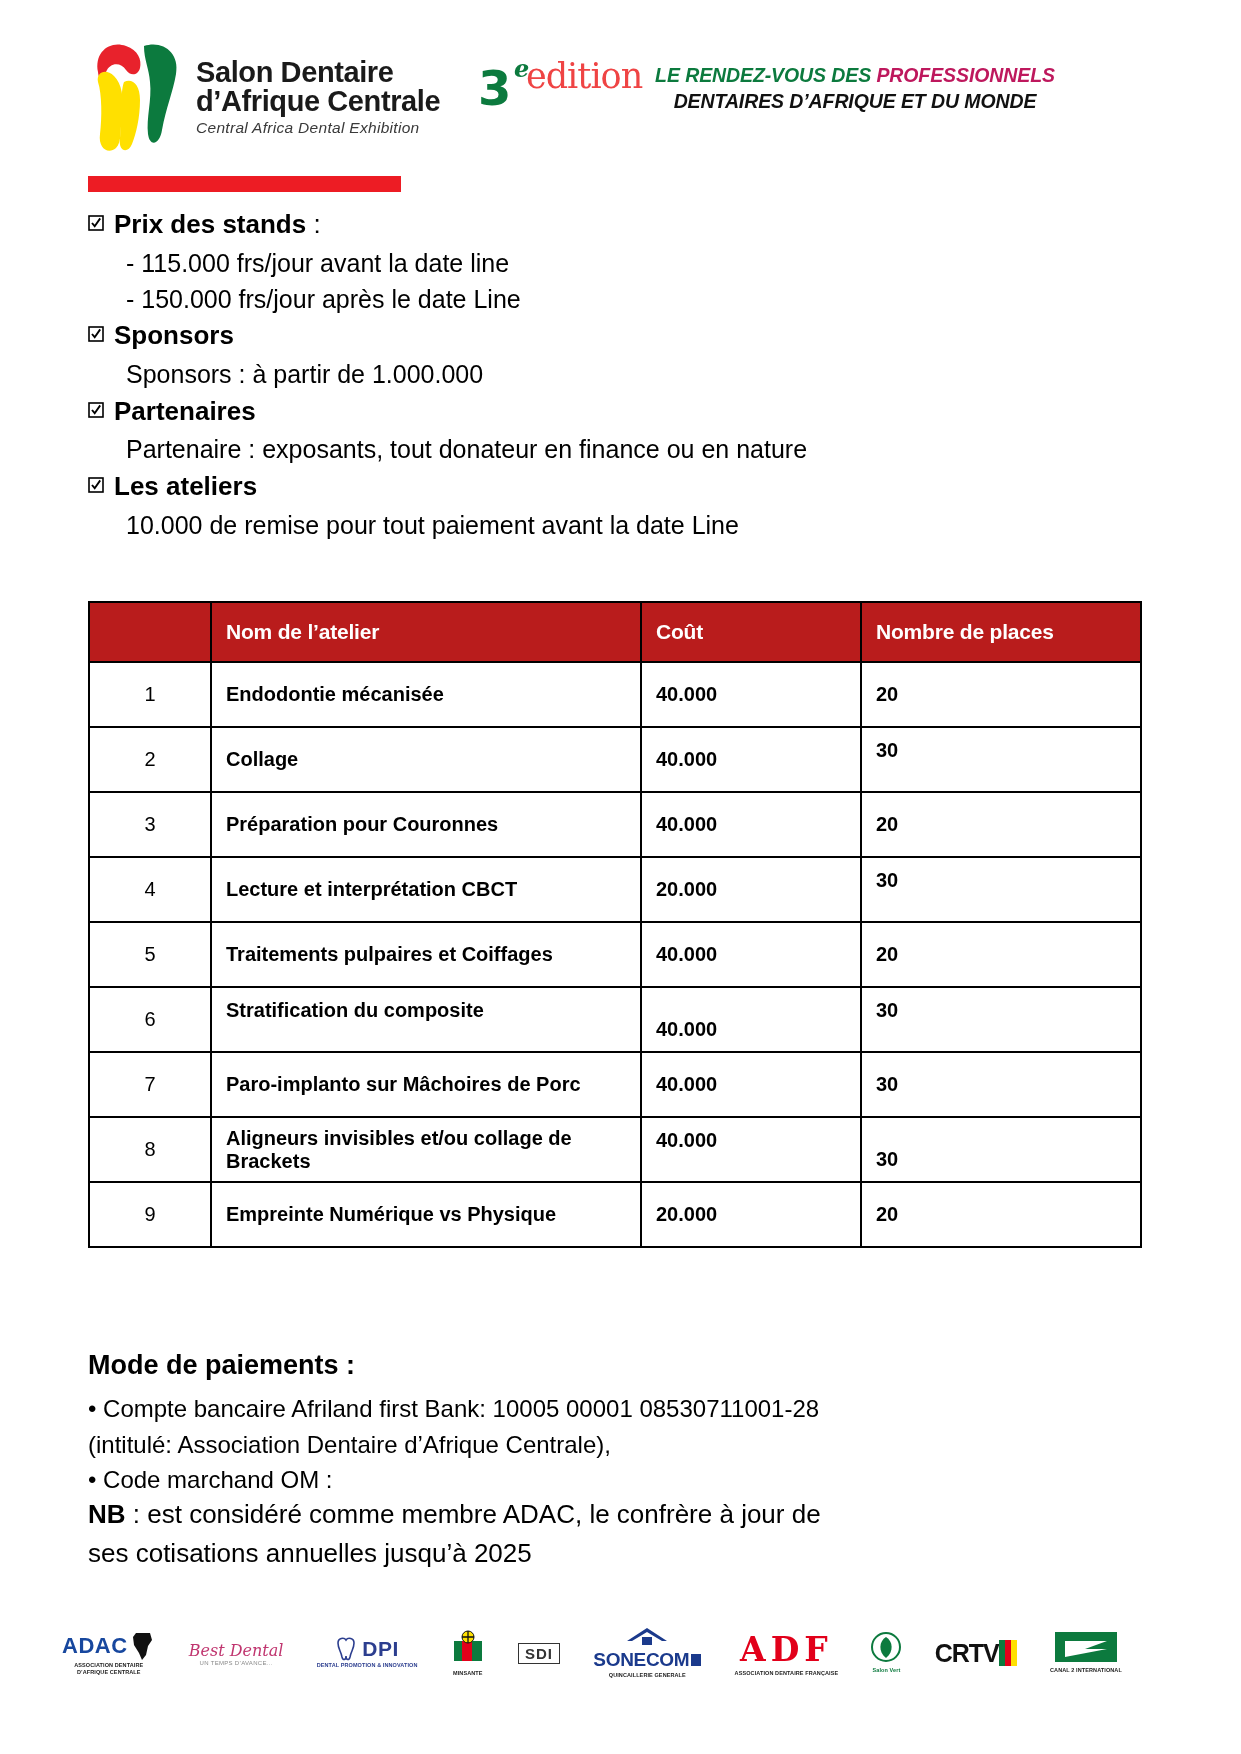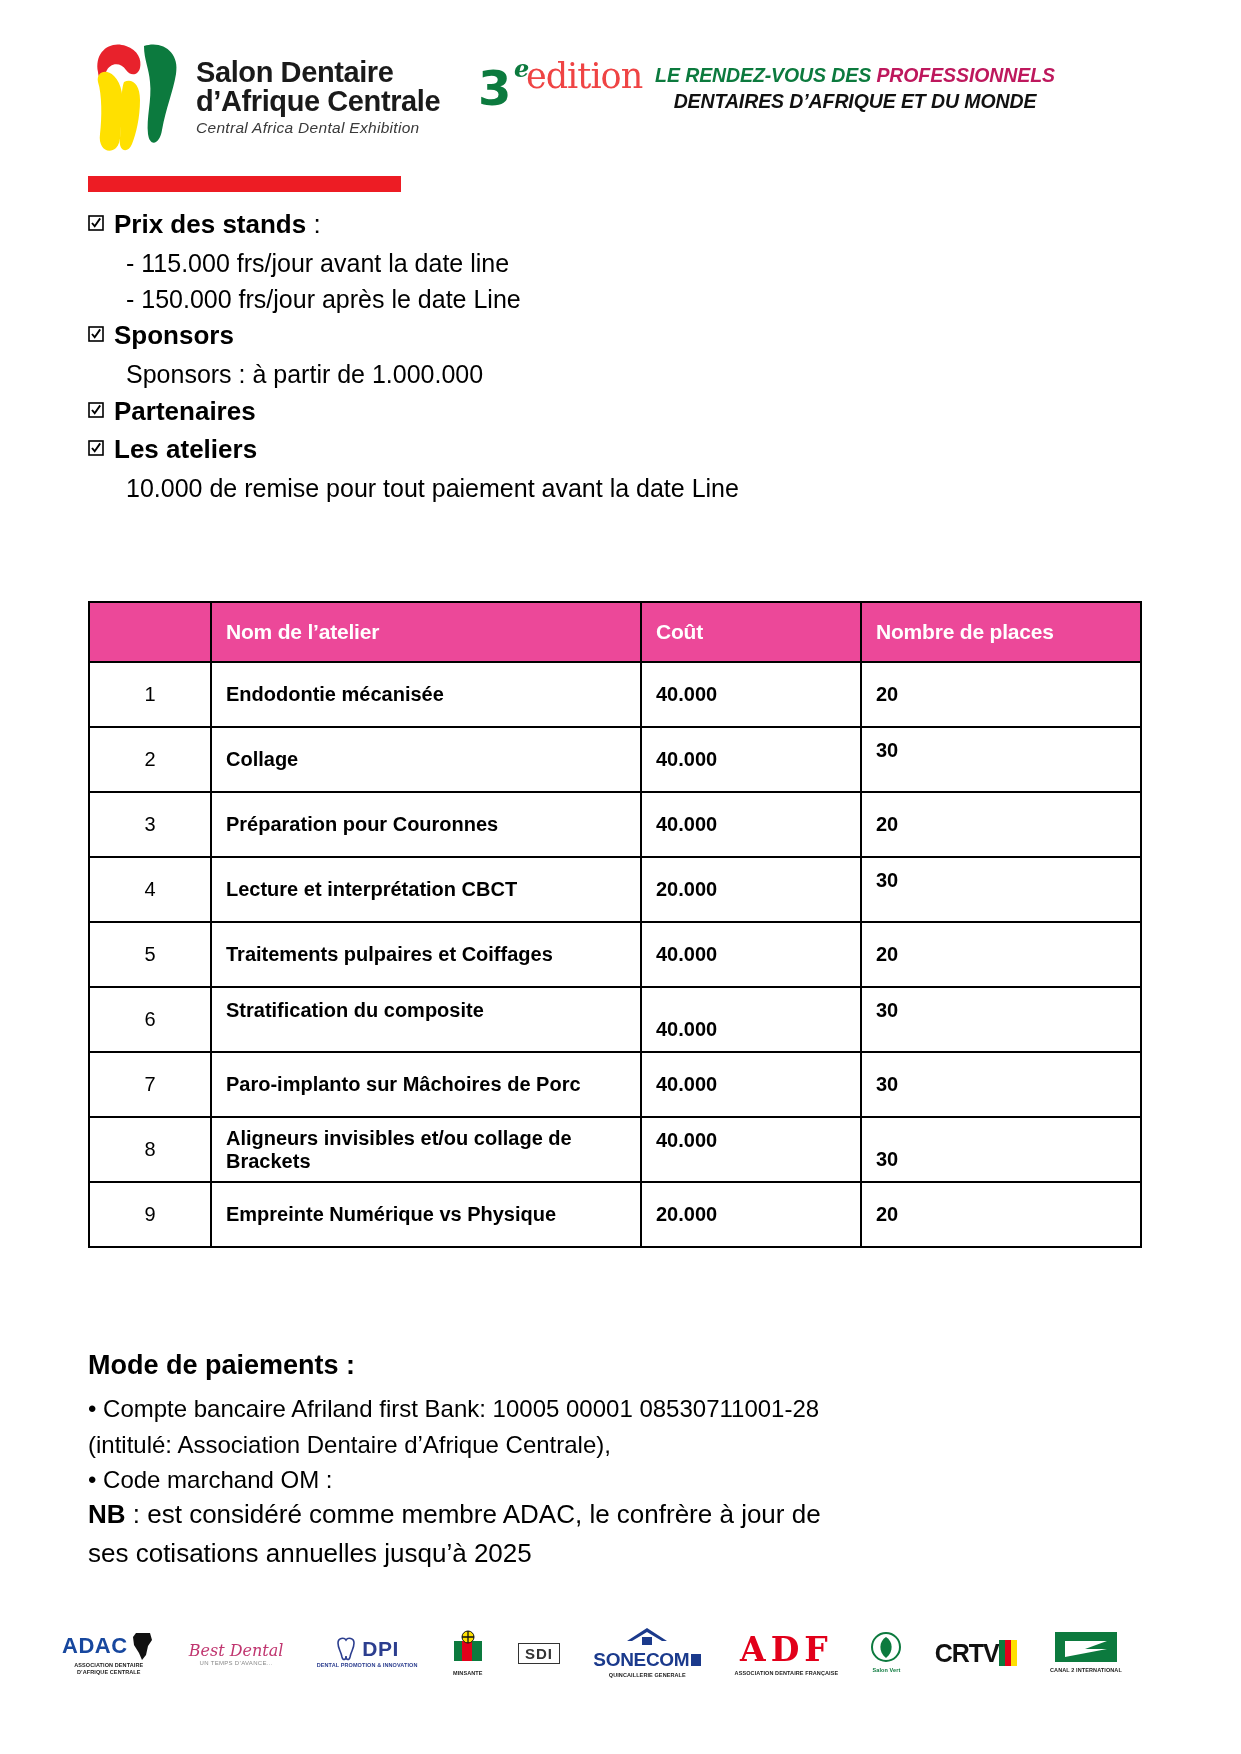--- a/index.html
+++ b/index.html
@@ -152,21 +152,21 @@
     border-collapse: collapse;
     width: 1052px;
     table-layout: fixed;
   }
   table.ateliers th, table.ateliers td {
     border: 2px solid #000000;
     padding: 0 14px;
     vertical-align: middle;
   }
   table.ateliers thead th {
-    background: #ec4899;
+    background: #b91c1c;
     color: #ffffff;
     font-size: 21px;
     font-weight: 700;
     height: 58px;
     text-align: left;
     letter-spacing: -0.2px;
   }
   table.ateliers tbody td {
     height: 63px;
     font-size: 20px;
@@ -306,20 +306,21 @@
     </div>
     <div class="sub-line">Sponsors : à partir de 1.000.000</div>
 
     <div class="bullet-row">
       <svg class="checkbox-icon" viewBox="0 0 16 16">
         <rect x="1" y="1" width="14" height="14" fill="#fff" stroke="#000" stroke-width="1.6"></rect>
         <path d="M4 8 L6.7 11.2 L12.2 3.4" fill="none" stroke="#000" stroke-width="1.9"></path>
       </svg>
       <div class="bullet-title">Partenaires</div>
     </div>
+    <div class="sub-line">Partenaire : exposants, tout donateur  en finance ou en nature</div>
 
     <div class="bullet-row">
       <svg class="checkbox-icon" viewBox="0 0 16 16">
         <rect x="1" y="1" width="14" height="14" fill="#fff" stroke="#000" stroke-width="1.6"></rect>
         <path d="M4 8 L6.7 11.2 L12.2 3.4" fill="none" stroke="#000" stroke-width="1.9"></path>
       </svg>
       <div class="bullet-title">Les ateliers</div>
     </div>
     <div class="sub-line">10.000 de remise pour tout paiement avant la date Line</div>
   </div>

